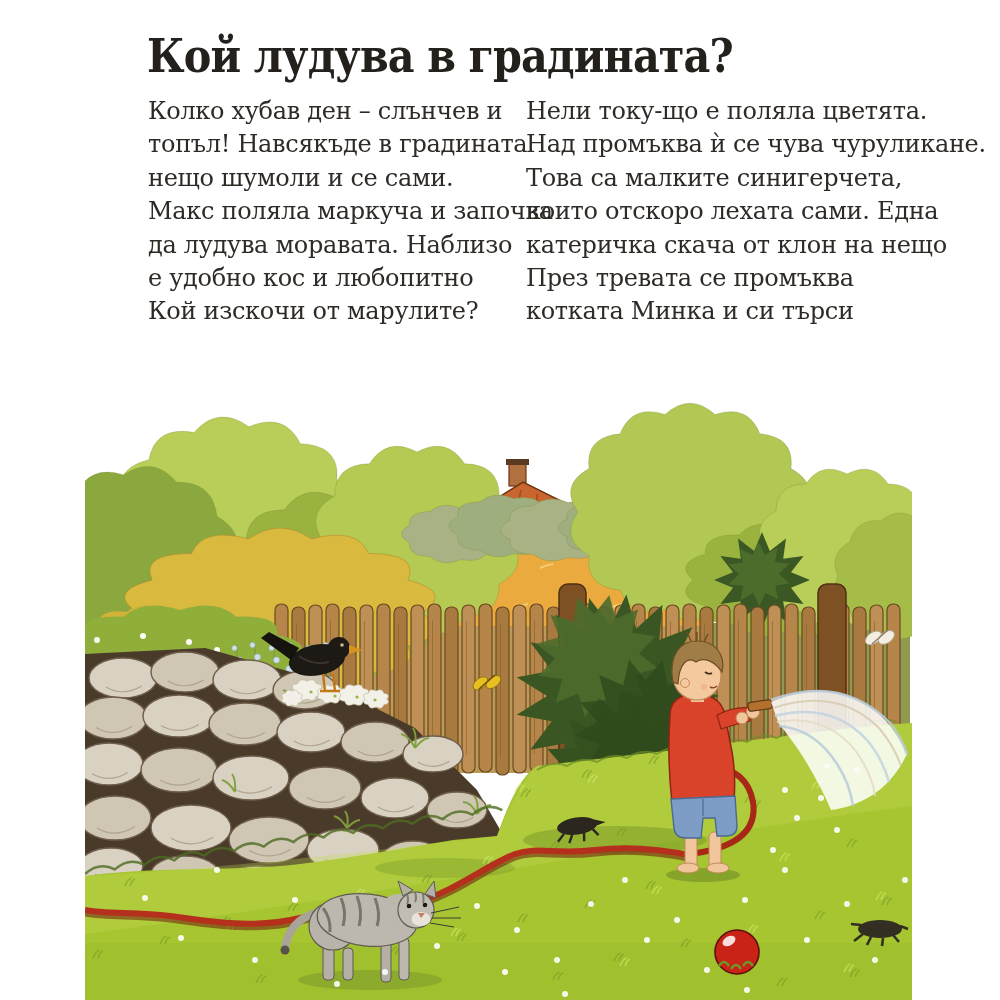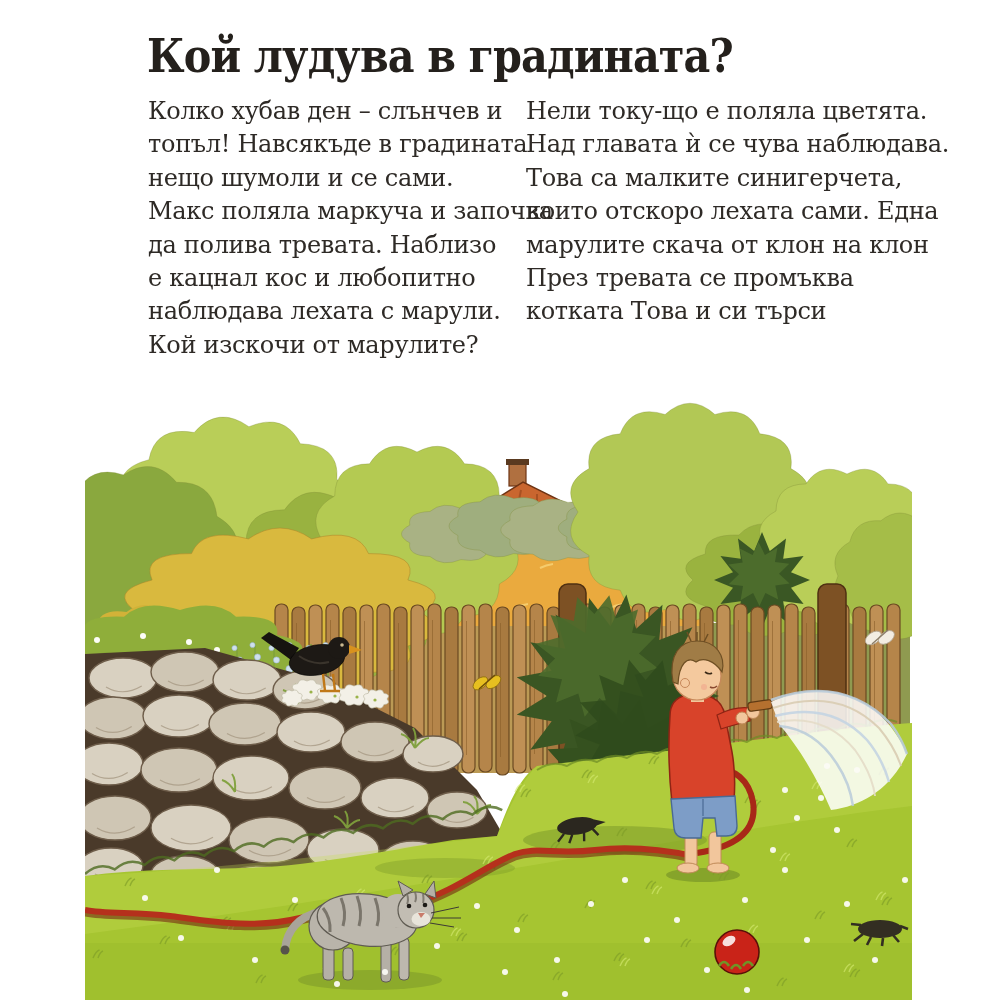--- a/index.html
+++ b/index.html
@@ -17,34 +17,33 @@
 <body>
 
 <div class="page">
   <h1 class="title">Кой лудува в градината?</h1>
 
   <div class="col col-left">
     <p>Колко хубав ден – слънчев и</p>
     <p>топъл! Навсякъде в градината</p>
     <p>нещо шумоли и се сами.</p>
     <p>Макс поляла маркуча и започва</p>
-    <p>да полива тревата. Наблизо</p>
-    <p>е кацнал кос и любопитно</p>
-    <p>наблюдава лехата с марули.</p>
+    <p>да лудува моравата. Наблизо</p>
+    <p>е удобно кос и любопитно</p>
     <p>Кой изскочи от марулите?</p>
   </div>
 
   <div class="col col-right">
     <p>Нели току-що е поляла цветята.</p>
-    <p>Над главата ѝ се чува наблюдава.</p>
+    <p>Над промъква ѝ се чува чуруликане.</p>
     <p>Това са малките синигерчета,</p>
     <p>които отскоро лехата сами. Една</p>
-    <p>марулите скача от клон на клон</p>
+    <p>катеричка скача от клон на нещо</p>
     <p>През тревата се промъква</p>
-    <p>котката Това и си търси</p>
+    <p>котката Минка и си търси</p>
   </div>
 
   <svg class="illustration" width="827" height="602" viewBox="0 0 827 602">
 
     <g id="g-field">
       <rect x="185" y="225" width="445" height="150" fill="#bb9a55"></rect>
       <rect x="625" y="225" width="200" height="150" fill="#8f9a50"></rect>
       <path d="M292,196 C300,158 330,146 372,142 C440,136 520,134 566,140 C600,144 620,158 626,172 L628,228 L292,228 Z" fill="#eaaa3e"></path>
       <g id="field-streaks">
           <path d="M320,180 q6,-3 13,-4" stroke="#f6cf72" stroke-width="2" fill="none" opacity="0.9"></path>

